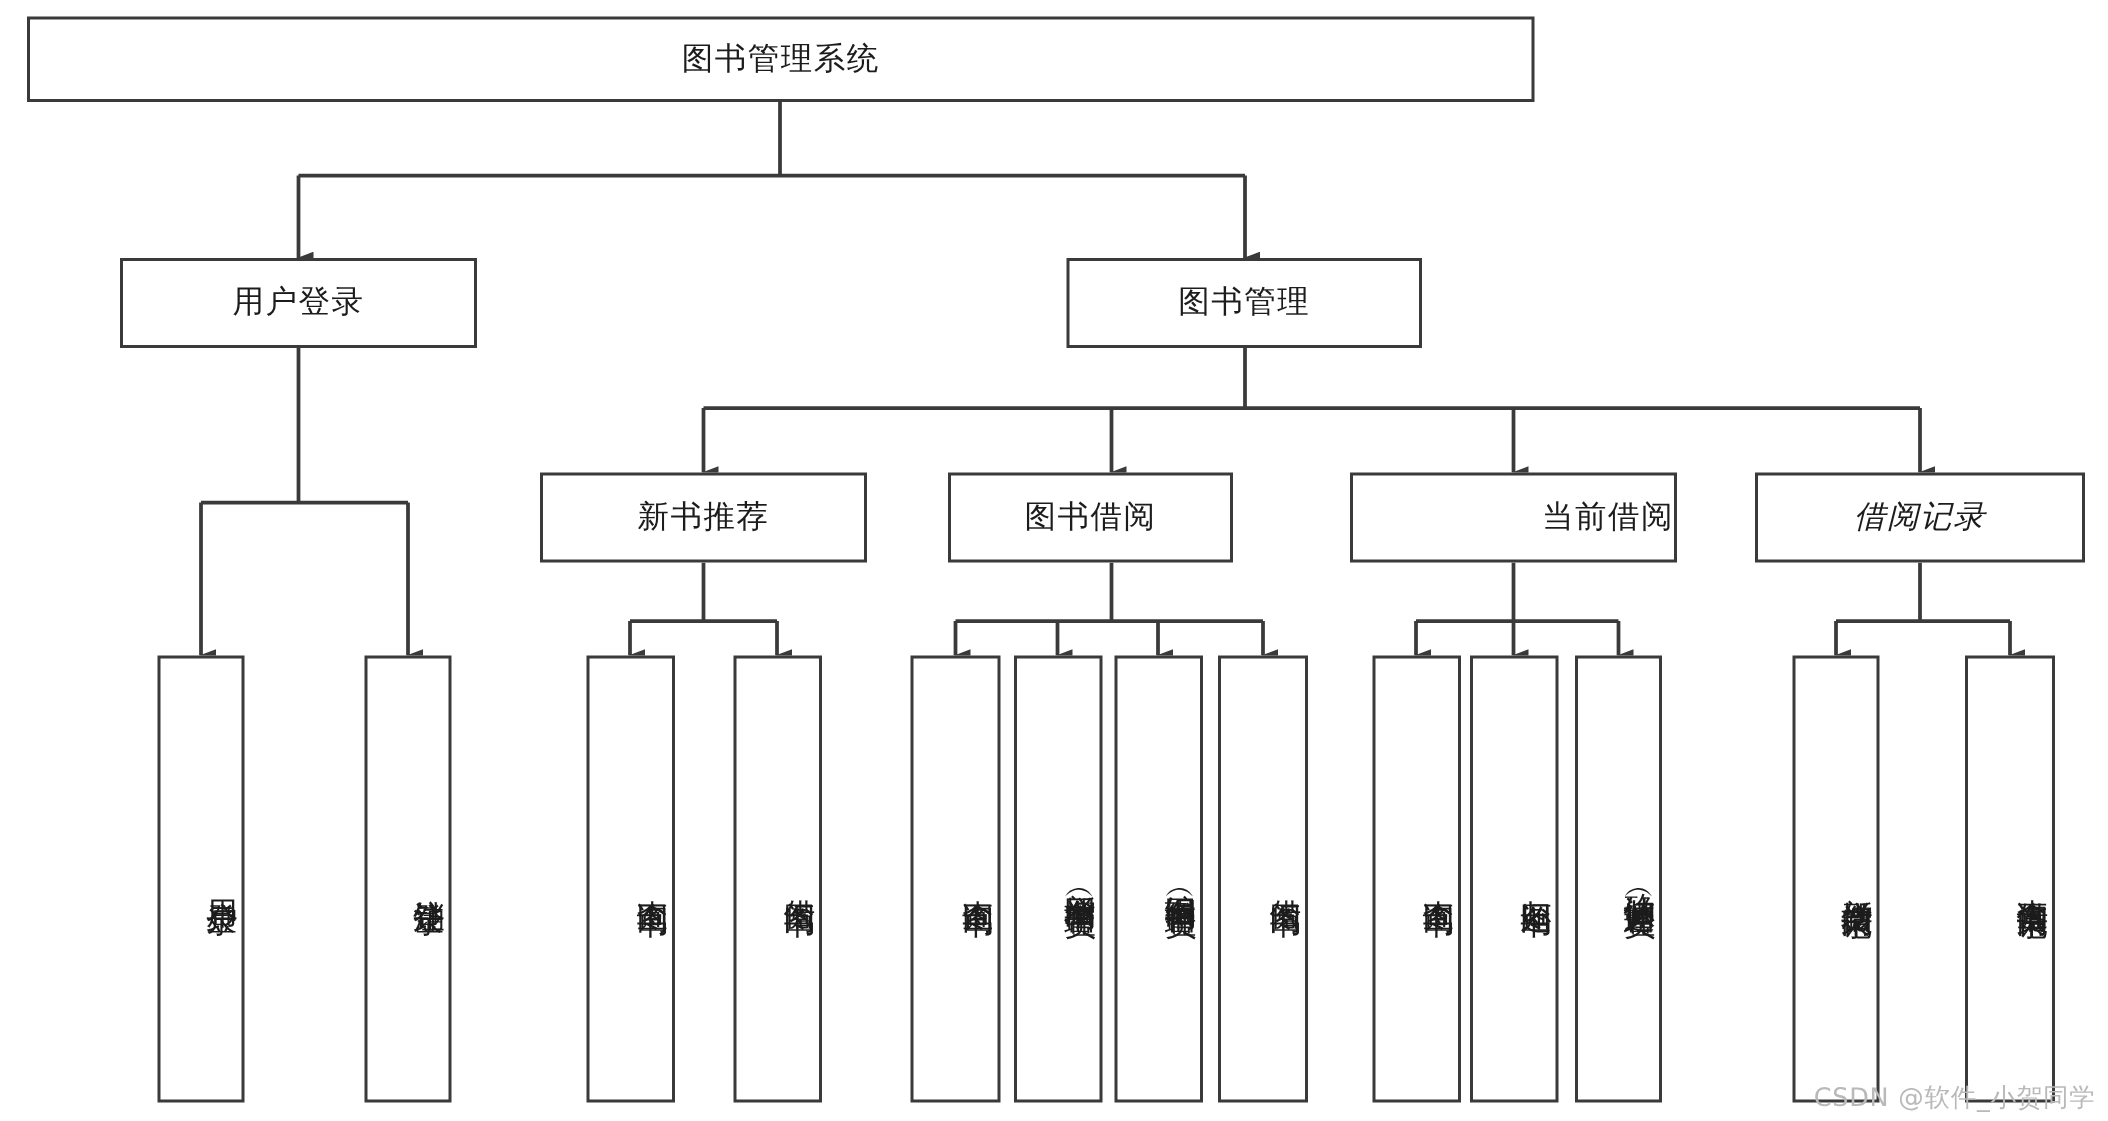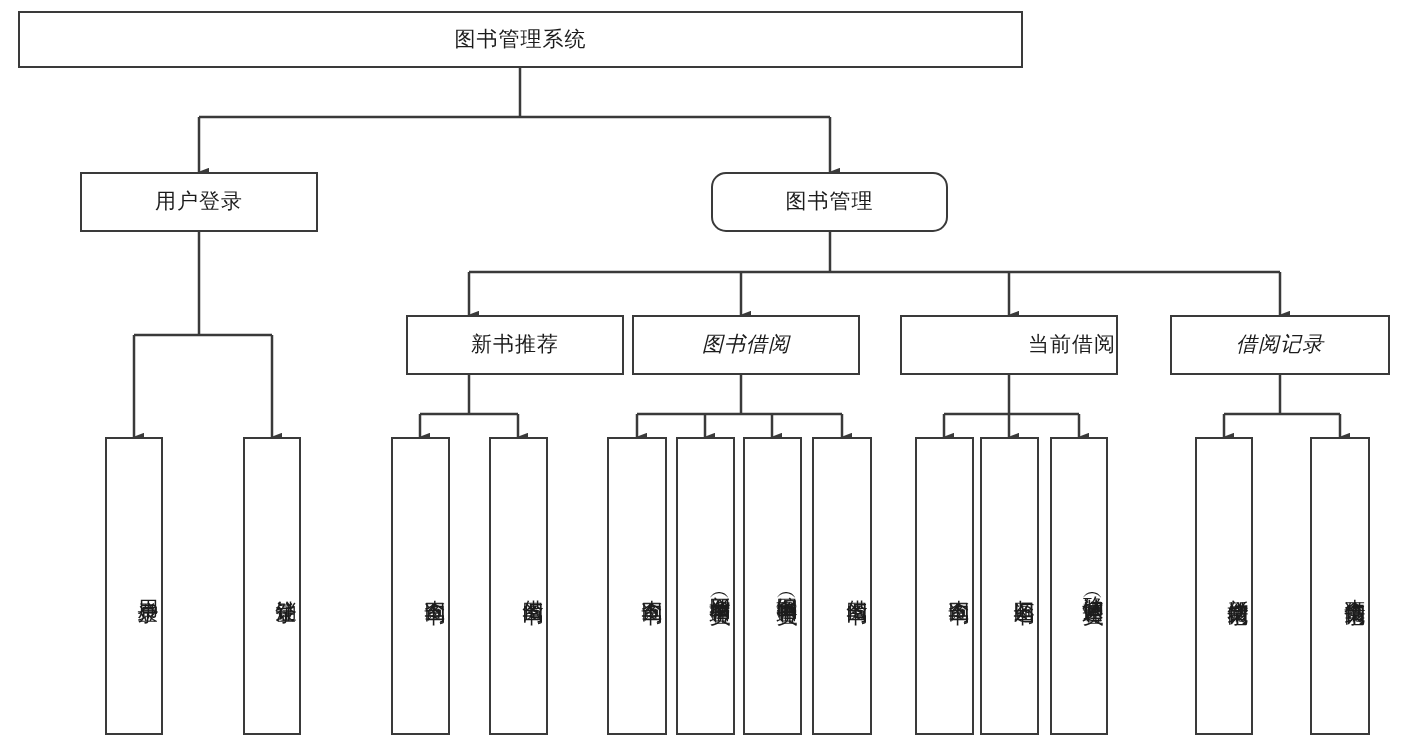--- a/index.html
+++ b/index.html
@@ -116,27 +116,27 @@
       </g>
   </svg>
 
   <div id="nodes-layer">
       <div class="node horiz" style="left: 18px; top: 11px; width: 1005px; height: 57px;">
         <span class="node-label">图书管理系统</span>
       </div>
       <div class="node horiz" style="left: 80px; top: 172px; width: 238px; height: 60px;">
         <span class="node-label">用户登录</span>
       </div>
-      <div class="node horiz" style="left: 711px; top: 172px; width: 237px; height: 60px; border-radius: 15px;">
+      <div class="node horiz" style="left: 711px; top: 172px; width: 237px; height: 60px;">
         <span class="node-label">图书管理</span>
       </div>
-      <div class="node horiz" style="left: 360px; top: 315px; width: 218px; height: 60px; margin-left: 46px;">
+      <div class="node horiz" style="left: 360px; top: 315px; width: 218px; height: 60px;">
         <span class="node-label">新书推荐</span>
       </div>
-      <div class="node horiz" style="left: 632px; top: 315px; width: 228px; height: 60px; font-style: italic;">
+      <div class="node horiz" style="left: 632px; top: 315px; width: 190px; height: 60px;">
         <span class="node-label">图书借阅</span>
       </div>
       <div class="node horiz" style="left: 900px; top: 315px; width: 218px; height: 60px; justify-content: flex-end;">
         <span class="node-label">当前借阅</span>
       </div>
       <div class="node horiz" style="left: 1170px; top: 315px; width: 220px; height: 60px; font-style: italic;">
         <span class="node-label">借阅记录</span>
       </div>
       <div class="node vert" style="left: 105px; top: 437px; width: 58px; height: 298px;">
         <span class="node-label">用户登录</span>
@@ -172,14 +172,15 @@
         <span class="node-label">确认归还（管理员）</span>
       </div>
       <div class="node vert" style="left: 1195px; top: 437px; width: 58px; height: 298px;">
         <span class="node-label">新增借阅记录</span>
       </div>
       <div class="node vert" style="left: 1310px; top: 437px; width: 60px; height: 298px;">
         <span class="node-label">查询借阅记录</span>
       </div>
     </div>
 
+  <div class="watermark">CSDN @软件_小贺同学</div>
 
 </div>
 
 </body></html>

